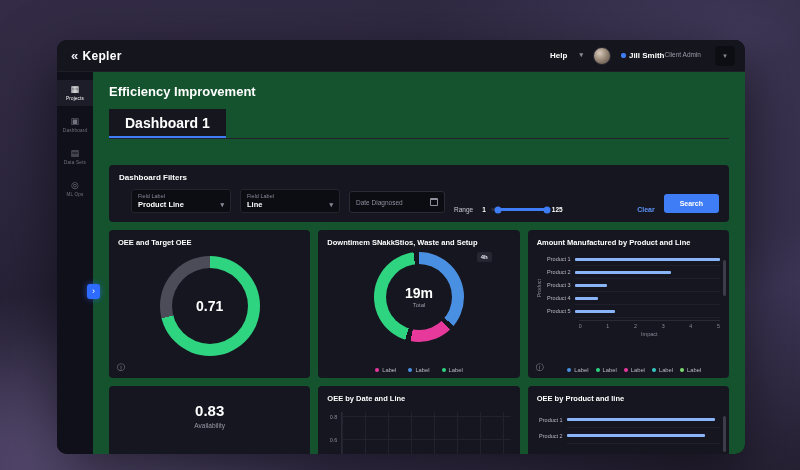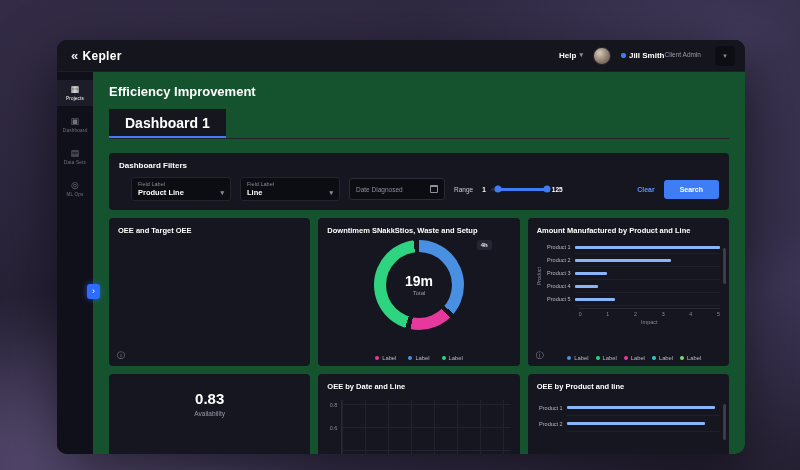--- a/index.html
+++ b/index.html
@@ -17,21 +17,21 @@
     position:absolute; left:57px; top:40px; width:688px; height:414px;
     background:#0a0a11; border-radius:10px; overflow:hidden; color:#fff;
     box-shadow:0 22px 60px rgba(0,0,0,.55);
   }
   
   .header { height:32px; background:#15151d; border-bottom:1px solid #1e1e29;
     display:flex; align-items:center; justify-content:space-between; padding:0 10px 0 14px; }
   .logo { display:flex; align-items:center; gap:4px; font-weight:bold; font-size:12px; letter-spacing:.3px; }
   .logo-mark { font-size:13px; color:#e8e8f0; }
   .header-right { display:flex; align-items:center; gap:10px; }
-  .help { display:flex; align-items:flex-start; gap:3px; font-size:8px; font-weight:bold; }
+  .help { display:flex; align-items:flex-start; gap:12px; font-size:8px; font-weight:bold; }
   .chev { color:#8a8a99; font-size:7px; }
   .avatar { width:18px; height:18px; border-radius:50%;
     background:radial-gradient(circle at 35% 32%, #d8cabb 0%, #9a8a7a 45%, #54483e 100%);
     border:1px solid #2a2a36; }
   .user-block { display:flex; flex-direction:row; line-height:1.2; }
   .user-top { display:flex; align-items:center; gap:3px; }
   .user-badge { width:5px; height:5px; border-radius:2px; background:#3f7df6; display:inline-block; }
   .user-name { font-size:8px; font-weight:bold; }
   .user-role { font-size:6.5px; color:#9a9aa8; }
   .header-caret { width:20px; height:20px; background:#0d0d14; border-radius:4px;
@@ -47,23 +47,23 @@
   .side-label { font-size:4.6px; letter-spacing:.2px; }
   .expander { position:absolute; right:-7px; top:212px; width:13px; height:15px;
     background:#2e6bff; border-radius:3px; color:#fff; font-size:9px; line-height:14px;
     text-align:center; z-index:6; box-shadow:0 0 6px rgba(46,107,255,.6); }
   .main { flex:1; background:#14532d; padding:10px 16px 0; display:flex; flex-direction:column; overflow:hidden; }
   .page-title { font-size:13px; font-weight:bold; margin:2px 0 10px; }
   .tabs { border-bottom:1px solid #22222e; display:flex; }
   .tab { padding:6px 16px 5px; font-size:14px; font-weight:bold; background:#16161f;
     border-bottom:2px solid #3f7df6; cursor:pointer; }
   
-  .filters { background:#161620; border-radius:4px; padding:8px 10px 9px; margin-top:14px; }
+  .filters { background:#161620; border-radius:4px; padding:8px 10px 9px; margin-top:26px; }
   .filters-title { font-size:8px; font-weight:bold; margin-bottom:7px; }
-  .filter-row { display:flex; align-items:center; gap:9px;padding-left:12px; }
+  .filter-row { display:flex; align-items:flex-end; gap:9px;padding-left:12px; }
   .select { background:#0c0c13; border:1px solid #24242f; border-radius:3px; padding:3px 6px; width:100px; cursor:pointer; }
   .select-label { font-size:5.5px; color:#8a8a99; margin-bottom:1px; }
   .select-value { font-size:7.5px; font-weight:bold; display:flex; justify-content:space-between; align-items:center; }
   .date-input { background:#0c0c13; border:1px solid #2b2b38; border-radius:3px; height:22px;
     padding:0 6px; width:96px; display:flex; align-items:center; justify-content:space-between;
     font-size:6.5px; color:#8f8f9d; cursor:pointer; }
   .cal-icon { width:8px; height:8px; border:1px solid #8f8f9d; border-top-width:2.5px; border-radius:1px; }
   .range-label { font-size:6.5px; color:#c9c9d4; }
   .slider { display:flex; align-items:center; gap:5px; }
   .slider-end { font-size:6.5px; font-weight:bold; }
@@ -219,20 +219,25 @@
           </div>
           <span class="clear">Clear</span>
           <button class="search-btn">Search</button>
         </div>
       </div>
 
       <div class="grid">
 
         <div class="card">
           <div class="card-title">OEE and Target OEE</div>
+          <div class="donut donut-oee" style="background: conic-gradient(rgb(46, 212, 127) 0deg, rgb(46, 212, 127) 71%, rgb(76, 76, 88) 71%, rgb(76, 76, 88) 100%);">
+            <div class="donut-hole">
+              <span class="donut-value">0.71</span>
+            </div>
+          </div>
           <span class="info-icon">ⓘ</span>
         </div>
 
         <div class="card">
           <div class="card-title">Downtimem SNakkStios, Waste and Setup</div>
           <div class="donut donut-dt" style="background: conic-gradient(rgb(74, 144, 226) 0%, rgb(74, 144, 226) 36%, rgb(22, 22, 32) 36%, rgb(22, 22, 32) 38%, rgb(230, 57, 155) 38%, rgb(230, 57, 155) 53%, rgb(22, 22, 32) 53%, rgb(22, 22, 32) 55%, rgb(46, 212, 127) 55%, rgb(46, 212, 127) 98%, rgb(22, 22, 32) 98%, rgb(22, 22, 32) 100%);">
             <div class="donut-hole">
               <span class="donut-value">19m</span>
               <span class="donut-sub">Total</span>
             </div>

